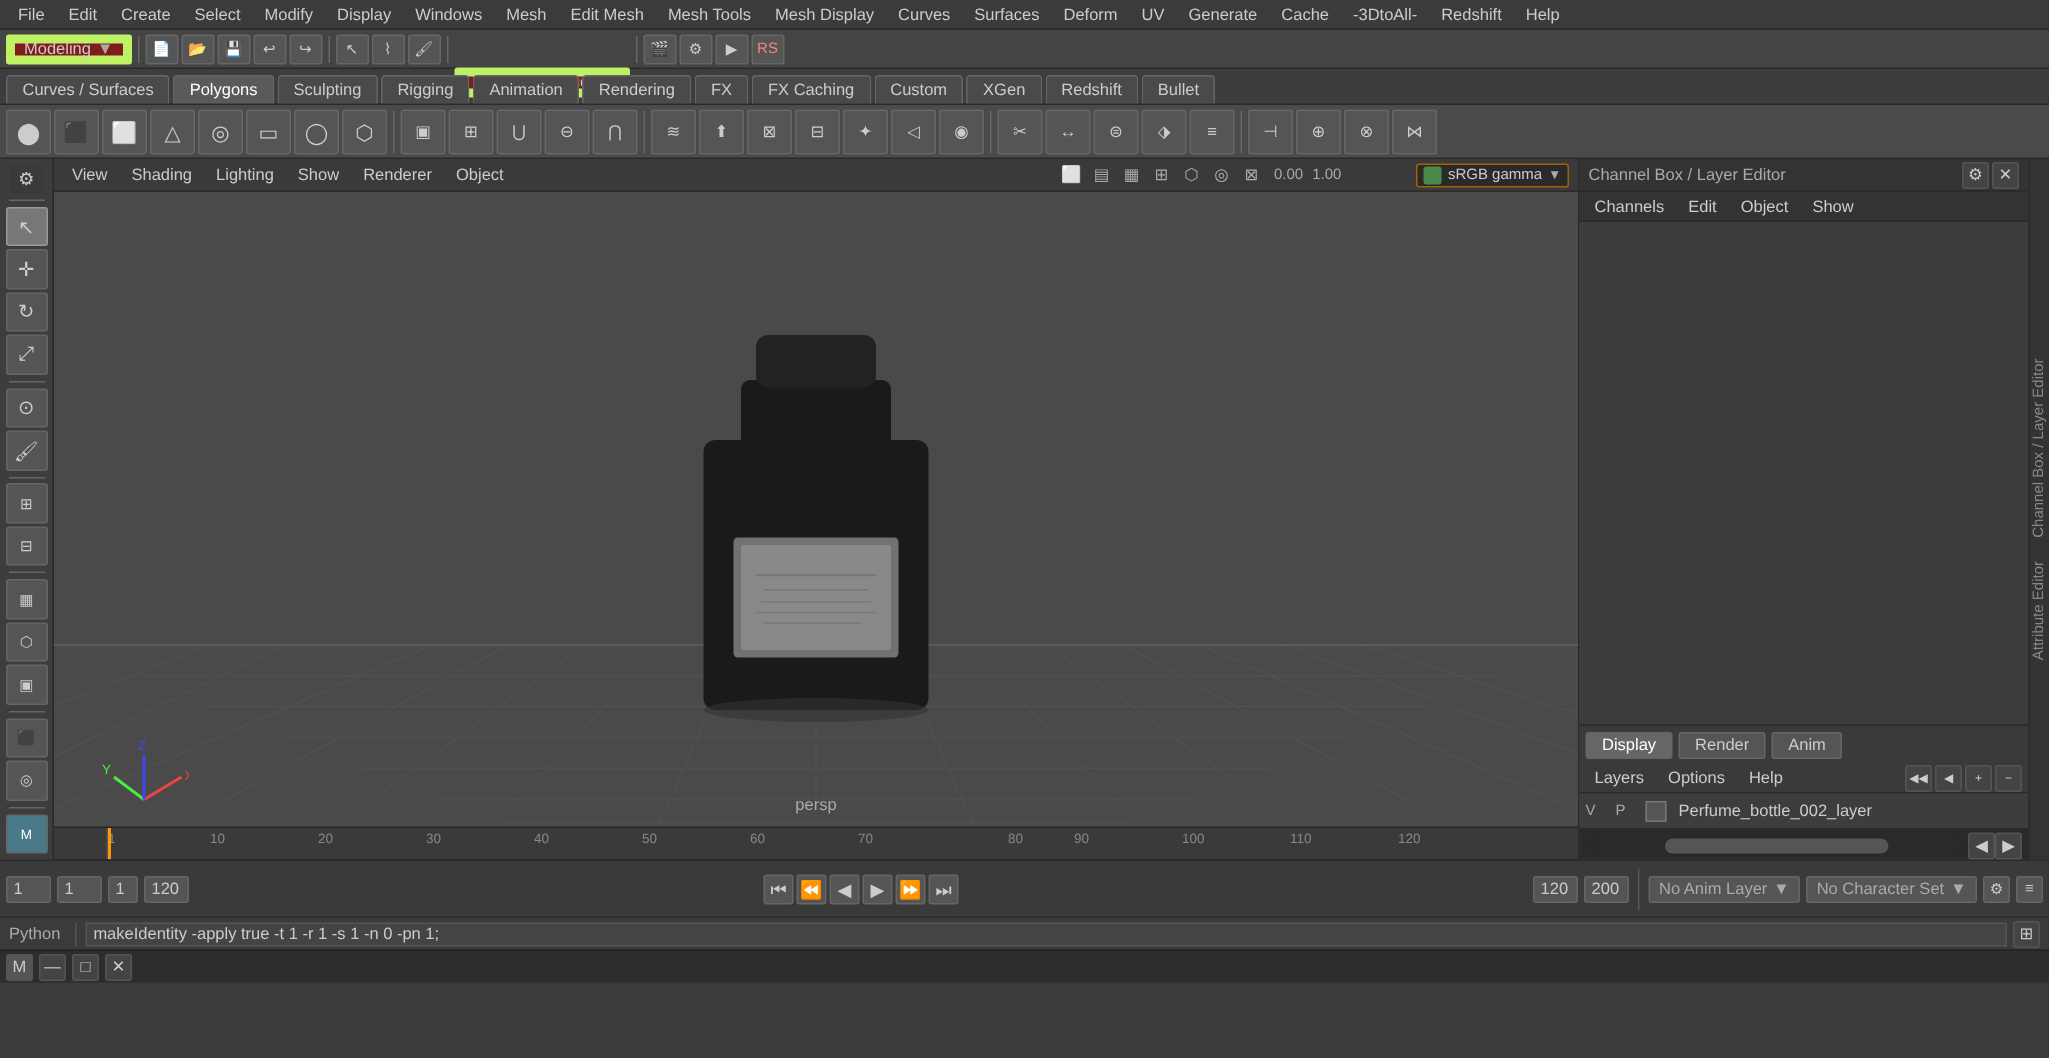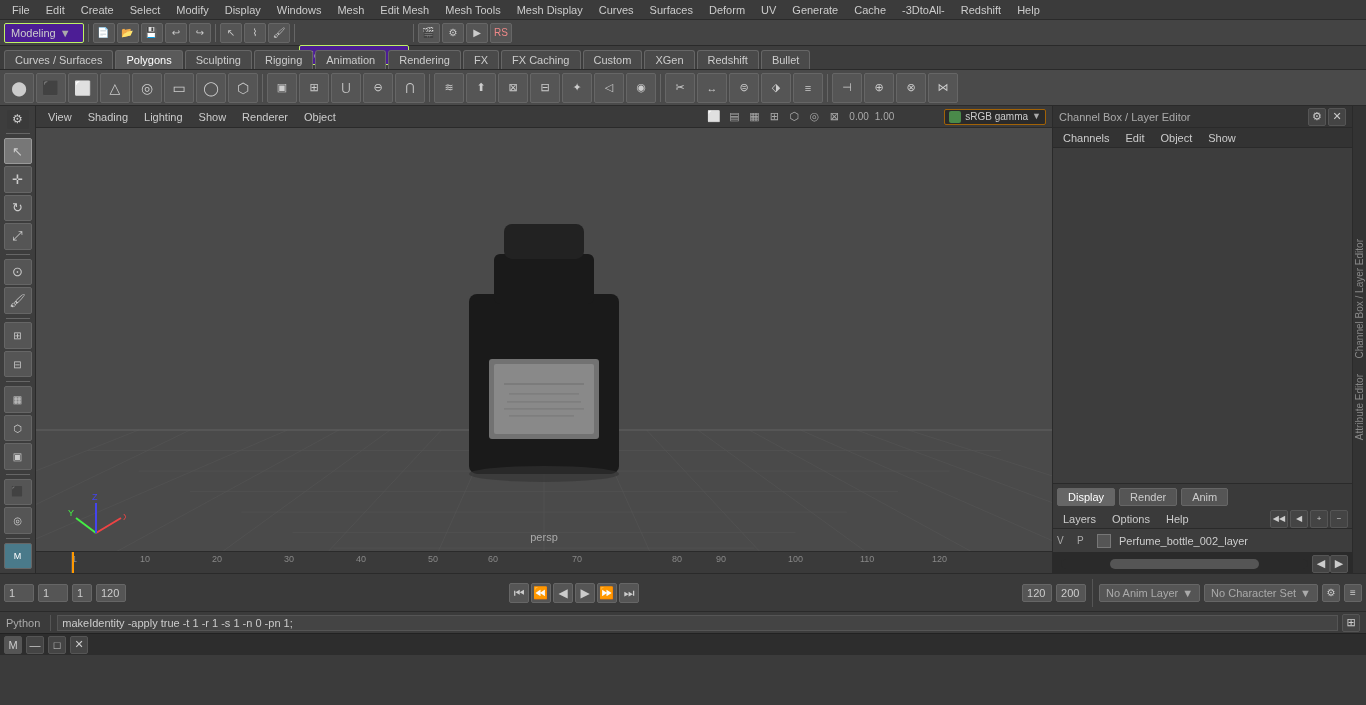--- a/index.html
+++ b/index.html
@@ -50,22 +50,22 @@
       display: flex;
       align-items: center;
       justify-content: center;
       cursor: pointer;
       color: #ccc;
       font-size: 10px;
     }
     .tb-sep { width: 1px; height: 18px; background: #666; margin: 0 2px; }
     .tb-dropdown {
       height: 20px;
-      background: #4c1d95;
-      border: 1px solid #bef264;
+      background: #7f1d1d;
+      border: 6px solid #bef264;
       border-radius: 2px;
       padding: 0 6px;
       color: #ccc;
       font-size: 11px;
       display: flex;
       align-items: center;
       cursor: pointer;
       min-width: 80px;
     }
 
@@ -724,21 +724,21 @@
 
       <div id="timeline" style="position:absolute; bottom:0; left:0; right:0;">
         <div id="timeline-left"></div>
         <div id="timeline-ruler">
           <div class="tl-mark" style="left:0px;">1</div>
           <div class="tl-mark" style="left:68px;">10</div>
           <div class="tl-mark" style="left:140px;">20</div>
           <div class="tl-mark" style="left:212px;">30</div>
           <div class="tl-mark" style="left:284px;">40</div>
           <div class="tl-mark" style="left:356px;">50</div>
-          <div class="tl-mark" style="left:416px;">60</div>
+          <div class="tl-mark" style="left:428px;">60</div>
           <div class="tl-mark" style="left:500px;">70</div>
           <div class="tl-mark" style="left:600px;">80</div>
           <div class="tl-mark" style="left:644px;">90</div>
           <div class="tl-mark" style="left:716px;">100</div>
           <div class="tl-mark" style="left:788px;">110</div>
           <div class="tl-mark" style="left:860px;">120</div>
 
           <div style="position:absolute; left:0; top:0; bottom:0; width:2px; background:#f90;"></div>
         </div>
       </div>

